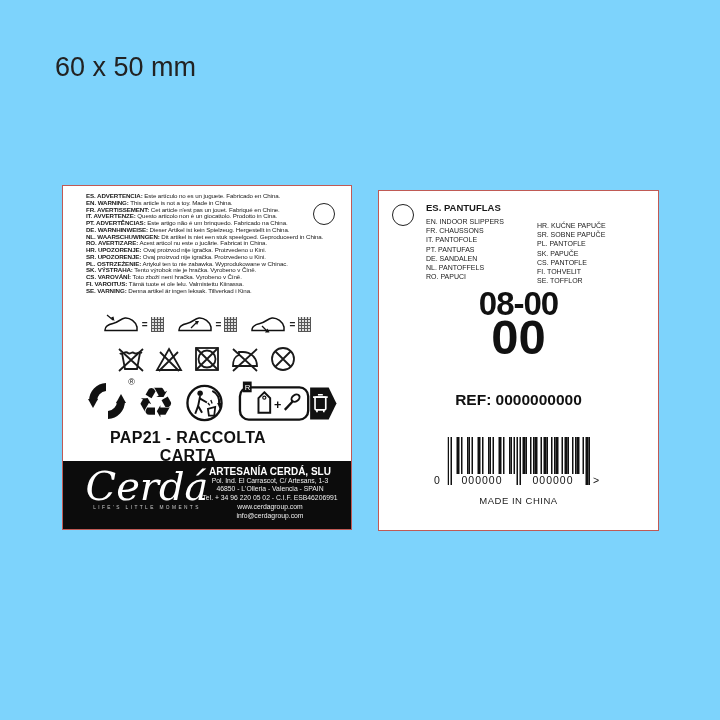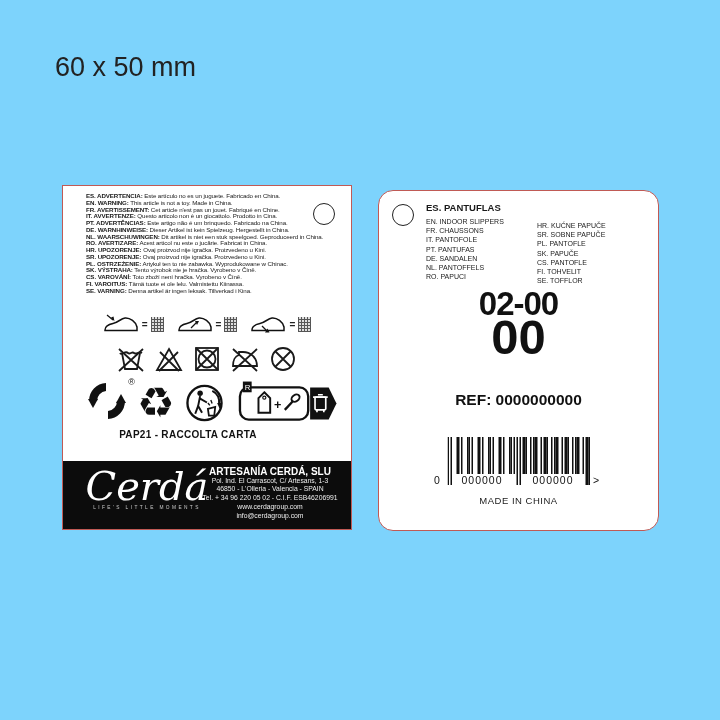--- a/index.html
+++ b/index.html
@@ -3,21 +3,21 @@
 <meta charset="utf-8">
 <style>
   * { margin:0; padding:0; box-sizing:border-box; }
   html,body { width:720px; height:720px; background:#ffffff; font-family:"Liberation Sans", sans-serif; color:#1a1a1a; }
   #canvas { position:relative; width:720px; height:720px; background:#7dd3fc; overflow:hidden; }
 
   .size-caption { position:absolute; left:55px; top:52px; font-size:27px; color:#222; }
 
   .tag { position:absolute; background:#fff; border:1px solid #c05a55; }
   #left-tag  { left:62px;  top:185px; width:290px; height:345px; }
-  #right-tag { left:378px; top:190px; width:281px; height:341px;border-radius:15px; }
+  #right-tag { left:378px; top:190px; width:281px; height:341px; }
 
   .punch-hole { position:absolute; width:22px; height:22px; border:1.8px solid #222; border-radius:50%; background:#fff; }
   #left-tag .punch-hole  { right:16px; top:17px; }
   #right-tag .punch-hole { left:13px;  top:13px; }
 
   
   .warnings { position:absolute; left:23px; top:7px; font-size:6.2px; line-height:6.75px; letter-spacing:-0.1px; }
   .warn-line { white-space:nowrap; }
   .warn-line b { font-weight:bold; }
 
@@ -34,21 +34,21 @@
   
   .care-row { position:absolute; top:158px; left:0; width:100%; display:flex; justify-content:center; align-items:center; gap:8px; }
   .care-row svg { display:block; }
 
   
   .eco-row { position:absolute; top:194px; left:24px; width:250px; display:flex; justify-content:flex-start; align-items:center; gap:10px; }
   .greendot-wrap { position:relative; }
   .reg-mark { position:absolute; right:-8px; top:-4px; font-size:9px; color:#111; }
   .recycle-glyph { font-size:42px; line-height:42px; color:#111; font-family:"DejaVu Sans", sans-serif; }
 
-  .pap-line { position:absolute; top:243px; left:20px; width:210px; text-align:center; font-size:10px; font-weight:bold; letter-spacing:0.3px; color:#111; }
+  .pap-line { position:absolute; top:243px; left:20px; width:210px; text-align:center; font-size:16px; font-weight:bold; letter-spacing:0.3px; color:#111; }
 
   
   .band { position:absolute; left:0; right:0; bottom:0; height:68px; background:#0c0c0c; color:#fff; }
   .logo-block { position:absolute; left:14px; top:4px; width:140px; text-align:center; }
   .logo-script { font-family:"DejaVu Serif", serif; font-style:italic; font-size:40px; line-height:42px; color:#fff; }
   .logo-tagline { font-size:4.8px; letter-spacing:2.4px; color:#c9c9c9; margin-top:-2px; }
   .address-block { position:absolute; right:6px; top:7px; width:150px; text-align:center; font-size:6.8px; line-height:8.7px; color:#eee; }
   .address-block .company { font-size:10px; font-weight:bold; color:#fff; }
 
   
@@ -236,21 +236,21 @@
     <div class="lang-col" id="lang-col2">
       <div>HR. KUĆNE PAPUČE</div>
       <div>SR. SOBNE PAPUČE</div>
       <div>PL. PANTOFLE</div>
       <div>SK. PAPUČE</div>
       <div>CS. PANTOFLE</div>
       <div>FI. TOHVELIT</div>
       <div>SE. TOFFLOR</div>
     </div>
 
-    <div class="size-range">02-00</div>
+    <div class="size-range">08-00</div>
     <div class="size-big">00</div>
     <div class="ref-line">REF: 0000000000</div>
 
     <div class="barcode-wrap">
       <svg width="143" height="48" viewBox="0 0 143 48" fill="#111">
           <rect x="0" y="0" width="1.5" height="48"></rect>
           <rect x="3" y="0" width="1.5" height="48"></rect>
           <rect x="9" y="0" width="1.5" height="37"></rect>
           <rect x="10.5" y="0" width="1.5" height="37"></rect>
           <rect x="13.5" y="0" width="1.5" height="37"></rect>

